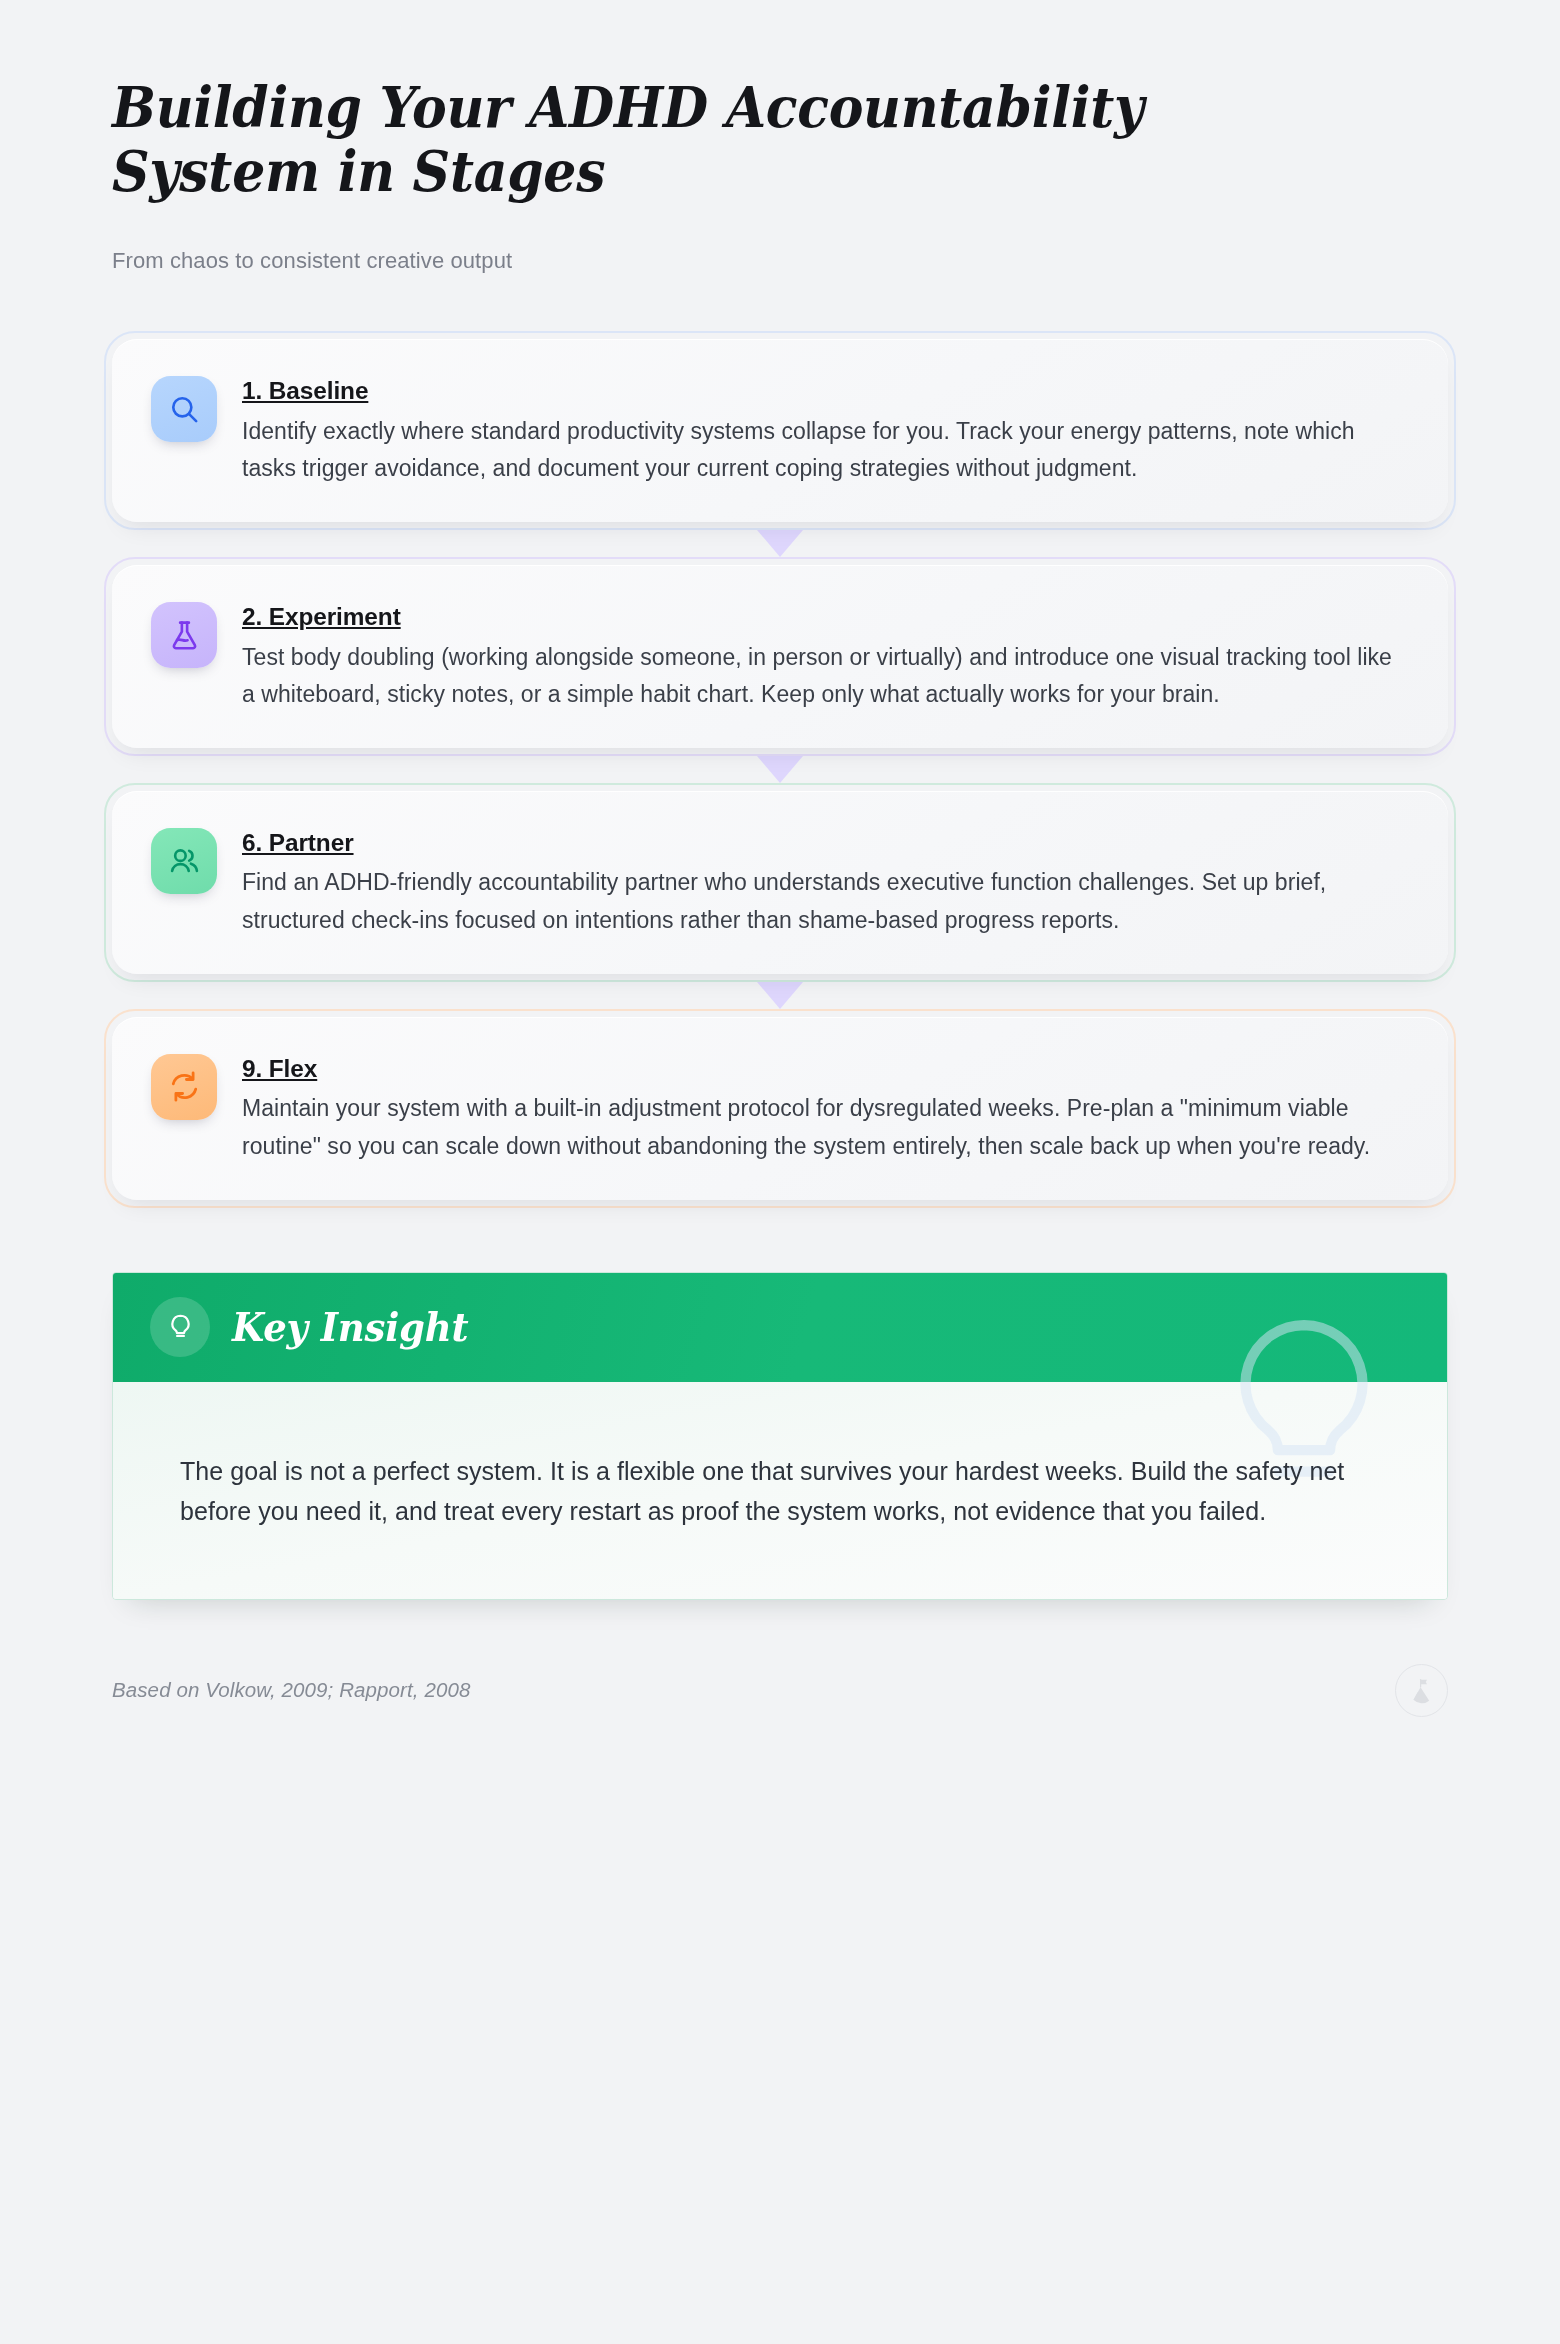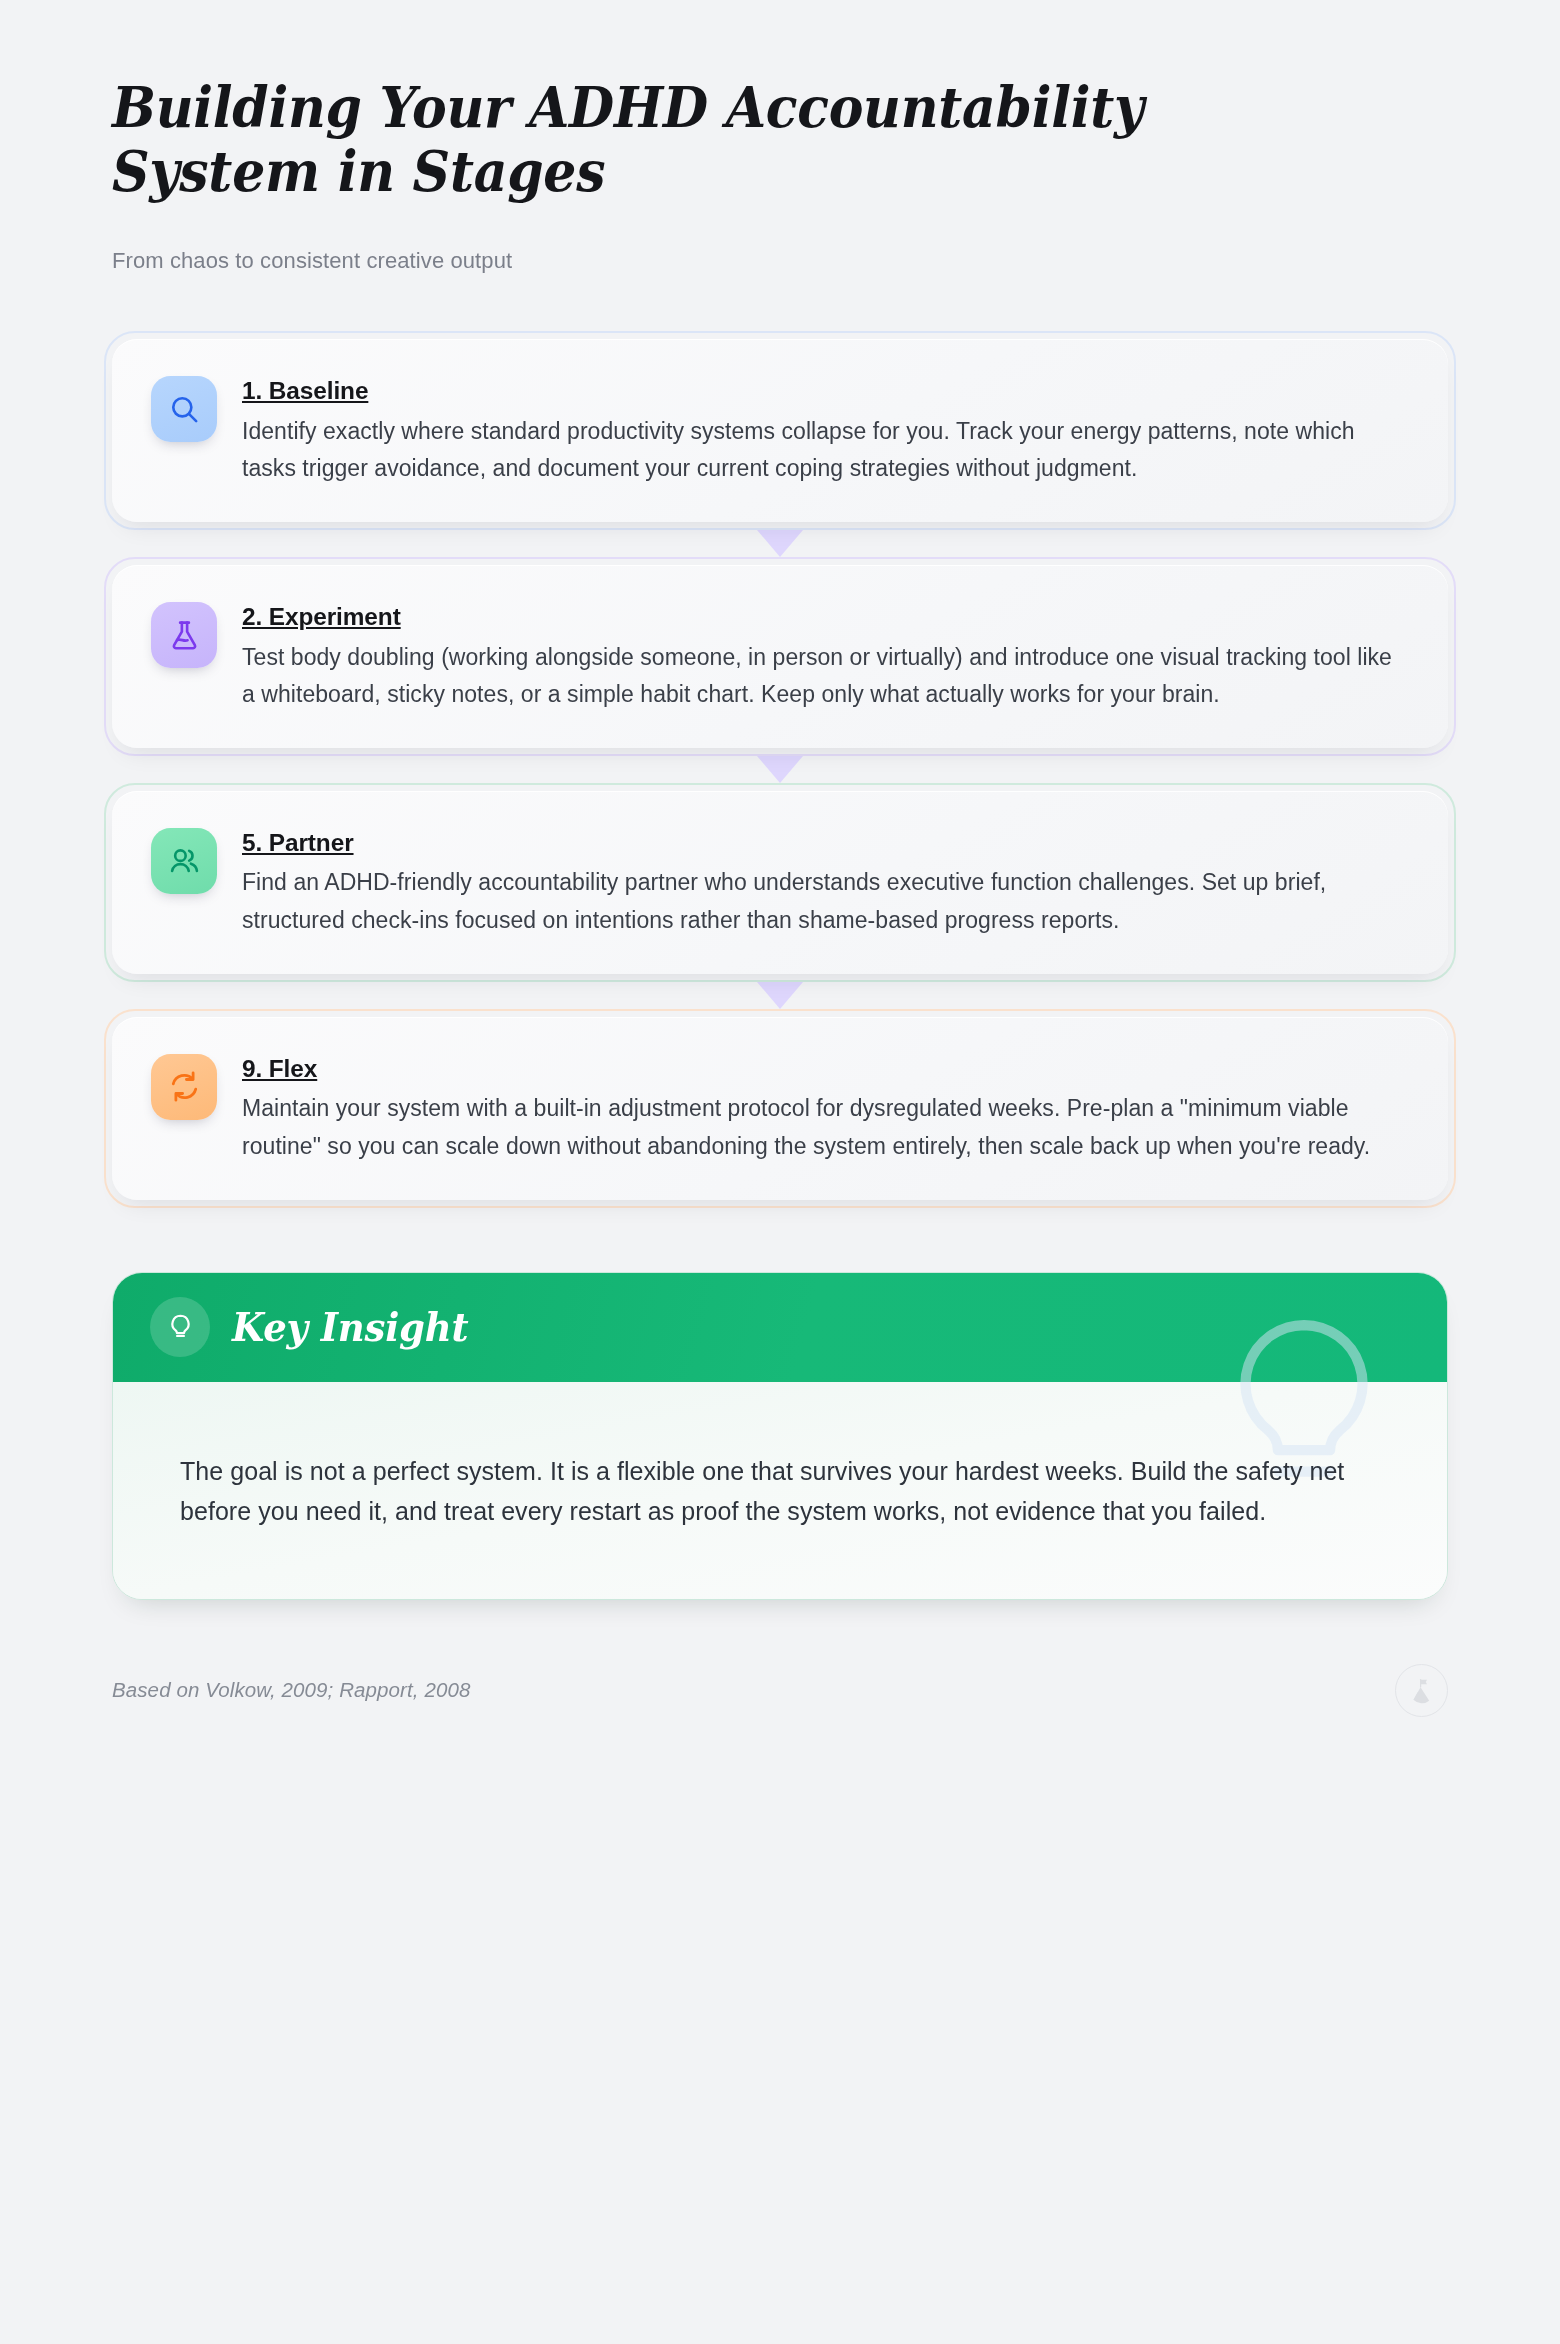--- a/index.html
+++ b/index.html
@@ -134,21 +134,21 @@
     height: 0;
     border-left: 23.4px solid transparent;
     border-right: 23.4px solid transparent;
     border-top: 27px solid #ded6fd;
   }
 
   
   .insight {
     position: relative;
     margin-top: 72px;
-    border-radius: 30px;
+    border-radius: 4px;
     overflow: hidden;
     box-shadow: 0 15.6px 29px -17.6px rgba(20,40,30,0.22);
     border: 1px solid rgba(173, 222, 199, 0.55);
   }
   .insight-head {
     background: linear-gradient(105deg, #0fab6a 0%, #17b978 52%, #14b87a 100%);
     padding: 25px 39px 25px 37px;
     display: flex;
     align-items: center;
     gap: 21.5px;
@@ -274,21 +274,21 @@
     <div class="stage-card tone-green">
       <div class="stage-badge badge-green">
         <svg width="35" height="35" viewBox="0 0 24 24" fill="none" stroke="#059669" stroke-width="1.8" stroke-linecap="round" stroke-linejoin="round">
           <circle cx="9.2" cy="8" r="3.6"></circle>
           <path d="M3.5 18.5 a5.8 5.8 0 0 1 11.4 0"></path>
           <path d="M15.2 4.7 a3.6 3.6 0 0 1 0 6.7"></path>
           <path d="M16.4 13.5 a5.8 5.8 0 0 1 4.1 5"></path>
         </svg>
       </div>
       <div class="stage-body">
-        <h2 class="stage-title">5. Partner</h2>
+        <h2 class="stage-title">6. Partner</h2>
         <p class="stage-text">Find an ADHD-friendly accountability partner who understands executive function challenges. Set up brief, structured check-ins focused on intentions rather than shame-based progress reports.</p>
       </div>
     </div>
 
     <div class="connector">
       <span class="tri"></span>
     </div>
 
     <div class="stage-card tone-orange">
       <div class="stage-badge badge-orange">

